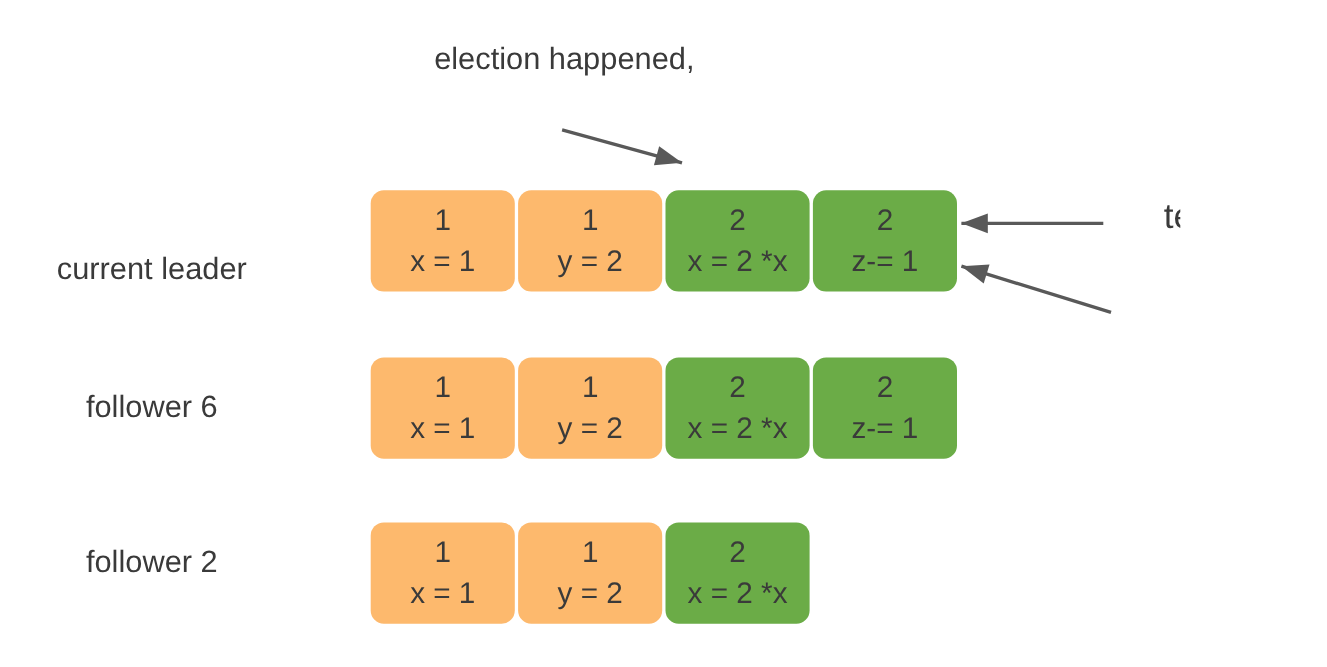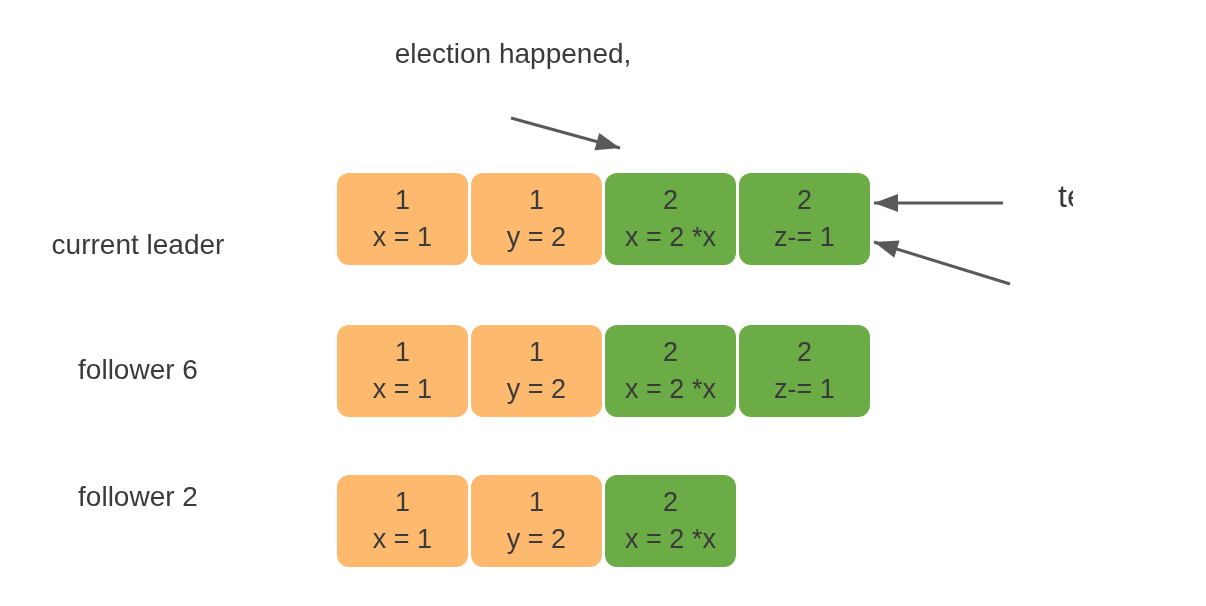--- a/index.html
+++ b/index.html
@@ -38,21 +38,21 @@
     left:18px;
     width:240px;
     text-align:center;
     font-size:28px;
     line-height:34px;
     color:var(--text);
     white-space:nowrap;
   }
   .side-label.leader{top:209px;margin-top:19px;}
   .side-label.f1{top:353px;}
-  .side-label.f2{top:480px;}
+  .side-label.f2{top:494px;}
   .log-row{
     position:absolute;
     left:337px;
     display:flex;
     gap:3px;
   }
   .log-row.r1{top:173px;}
   .log-row.r2{top:325px;}
   .log-row.r3{top:475px;}
   .entry{

